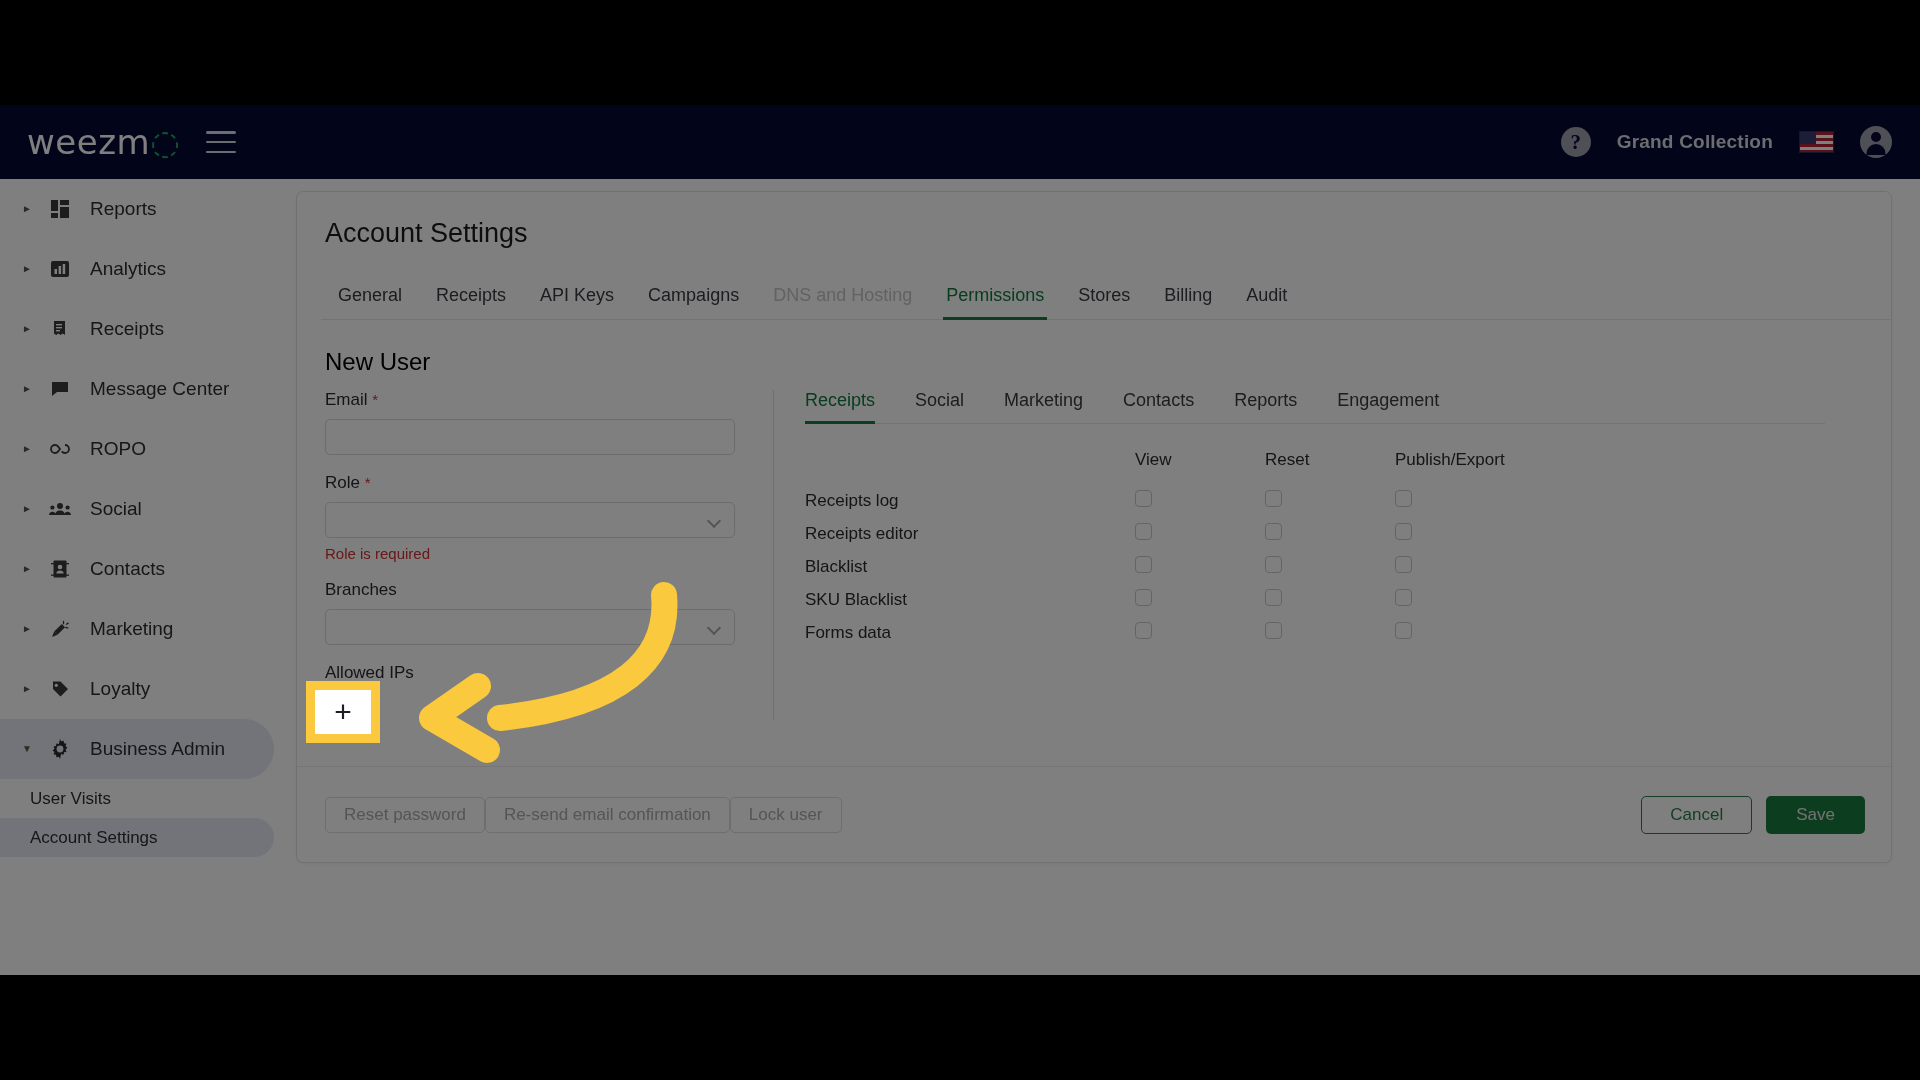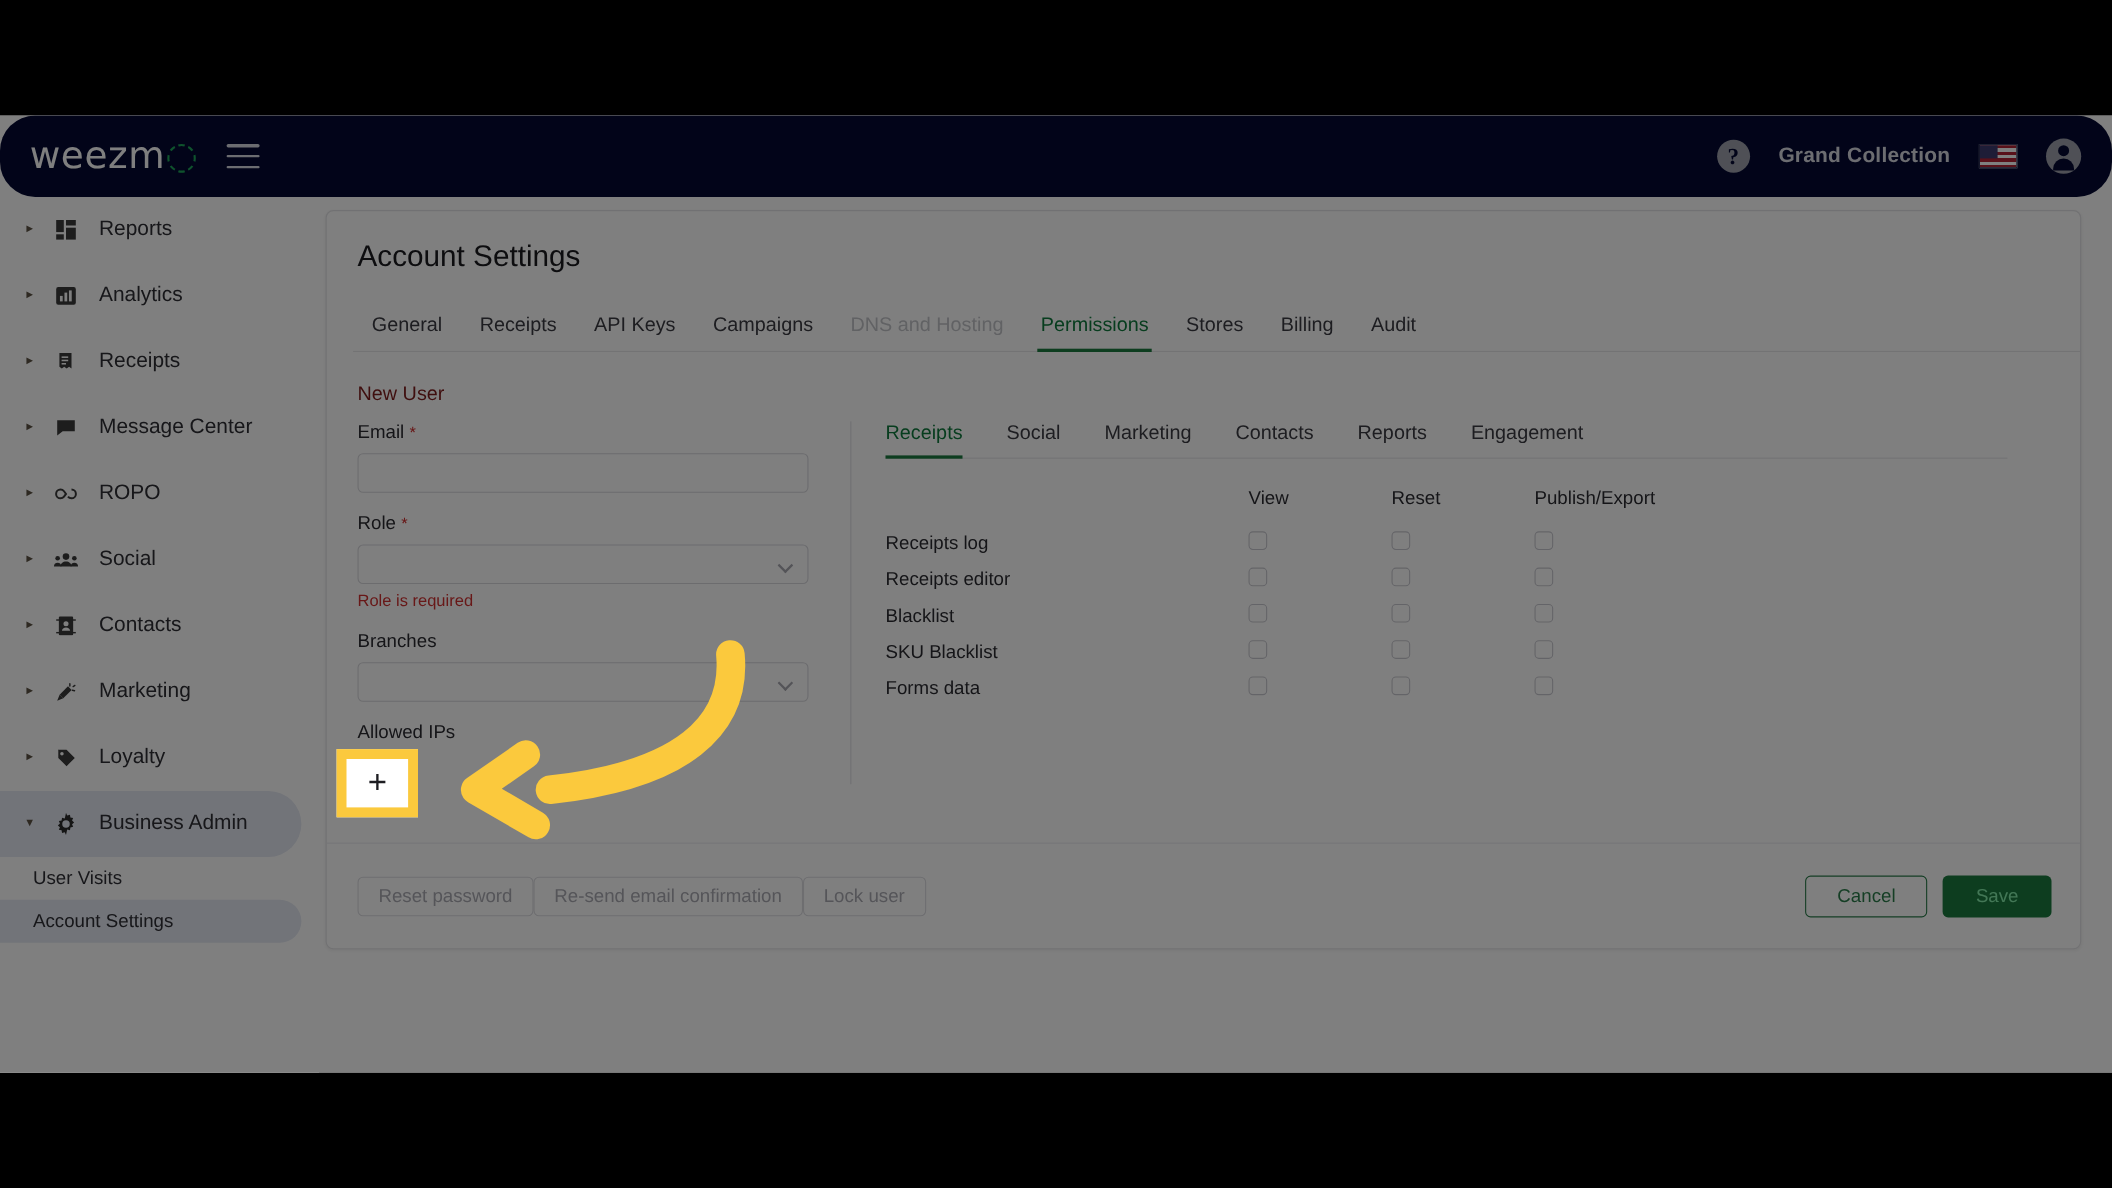--- a/index.html
+++ b/index.html
@@ -26,21 +26,20 @@
     pointer-events: none;
     z-index: 60;
   }
 
   
   #topbar {
     position: absolute; left: 0; top: 0; width: 1920px; height: 74px;
     background: #040933;
     display: flex; align-items: center;
     z-index: 5;
-    border-radius: 32px;
   }
   .logo-wrap { margin-left: 27px; display: flex; align-items: baseline; }
   .logo-text {
     font-size: 34px; letter-spacing: 0.5px; color: #ffffff;
     font-family: "DejaVu Sans", sans-serif; font-weight: 400;
   }
   .logo-o { color: #1ea75a; }
   #hamburger {
     margin-left: 26px; width: 30px; height: 22px;
     display: flex; flex-direction: column; justify-content: space-between;
@@ -132,21 +131,21 @@
     font-size: 18px; color: #3b3b42; padding: 0 17px 13px 17px;
     cursor: pointer; position: relative; white-space: nowrap;
   }
   .tab.disabled { color: #c3c4c9; cursor: default; text-align: right; }
   .tab.active { color: #0f7a3d; }
   .tab.active::after {
     content: ""; position: absolute; left: 14px; right: 14px; bottom: -1px;
     height: 3px; background: #1a7a3e;
   }
 
-  #form-title { margin: 28px 0 0 28px; font-size: 18px; color: #7f1d1d; }
+  #form-title { margin: 28px 0 0 28px; font-size: 24px; color: #000000; }
 
   #columns { position: relative; display: flex; margin-top: 14px; }
   #left-col { width: 440px; padding-left: 28px; }
   .field-label { font-size: 17px; color: #2b2b31; margin-bottom: 9px; }
   .req { color: #d03030; font-size: 15px; }
   .text-input, .select-input {
     width: 410px; height: 36px; border: 1px solid #d8d8dd;
     border-radius: 5px; background: #ffffff; position: relative;
   }
   .select-input::after {
@@ -209,21 +208,21 @@
   #footer-left { display: flex; margin-left: 28px; }
   #footer-right { margin-left: auto; margin-right: 28px; display: flex; gap: 14px; }
   .btn-cancel {
     height: 38px; padding: 16px 28px; border: 1px solid #2a7d4a; border-radius: 5px;
     background: #ffffff; color: #2a7d4a; font-size: 17px;
     display: flex; align-items: center; cursor: pointer;
     font-family: "Liberation Sans", sans-serif;
   }
   .btn-save {
     height: 38px; padding: 0 30px; border: none; border-radius: 5px;
-    background: #1a7a3e; color: #86efac; font-size: 17px;
+    background: #1a7a3e; color: #e5e5e5; font-size: 17px;
     display: flex; align-items: center; cursor: pointer;
     font-family: "Liberation Sans", sans-serif;
   }
 
   
   #annot { position: absolute; left: 0; top: 0; width: 1920px; height: 1080px; z-index: 90; pointer-events: none; }
   #hl-box {
     position: absolute; left: 306px; top: 681px; width: 74px; height: 62px;
     background: #ffffff; border: 9px solid #fbc93d;
   }

